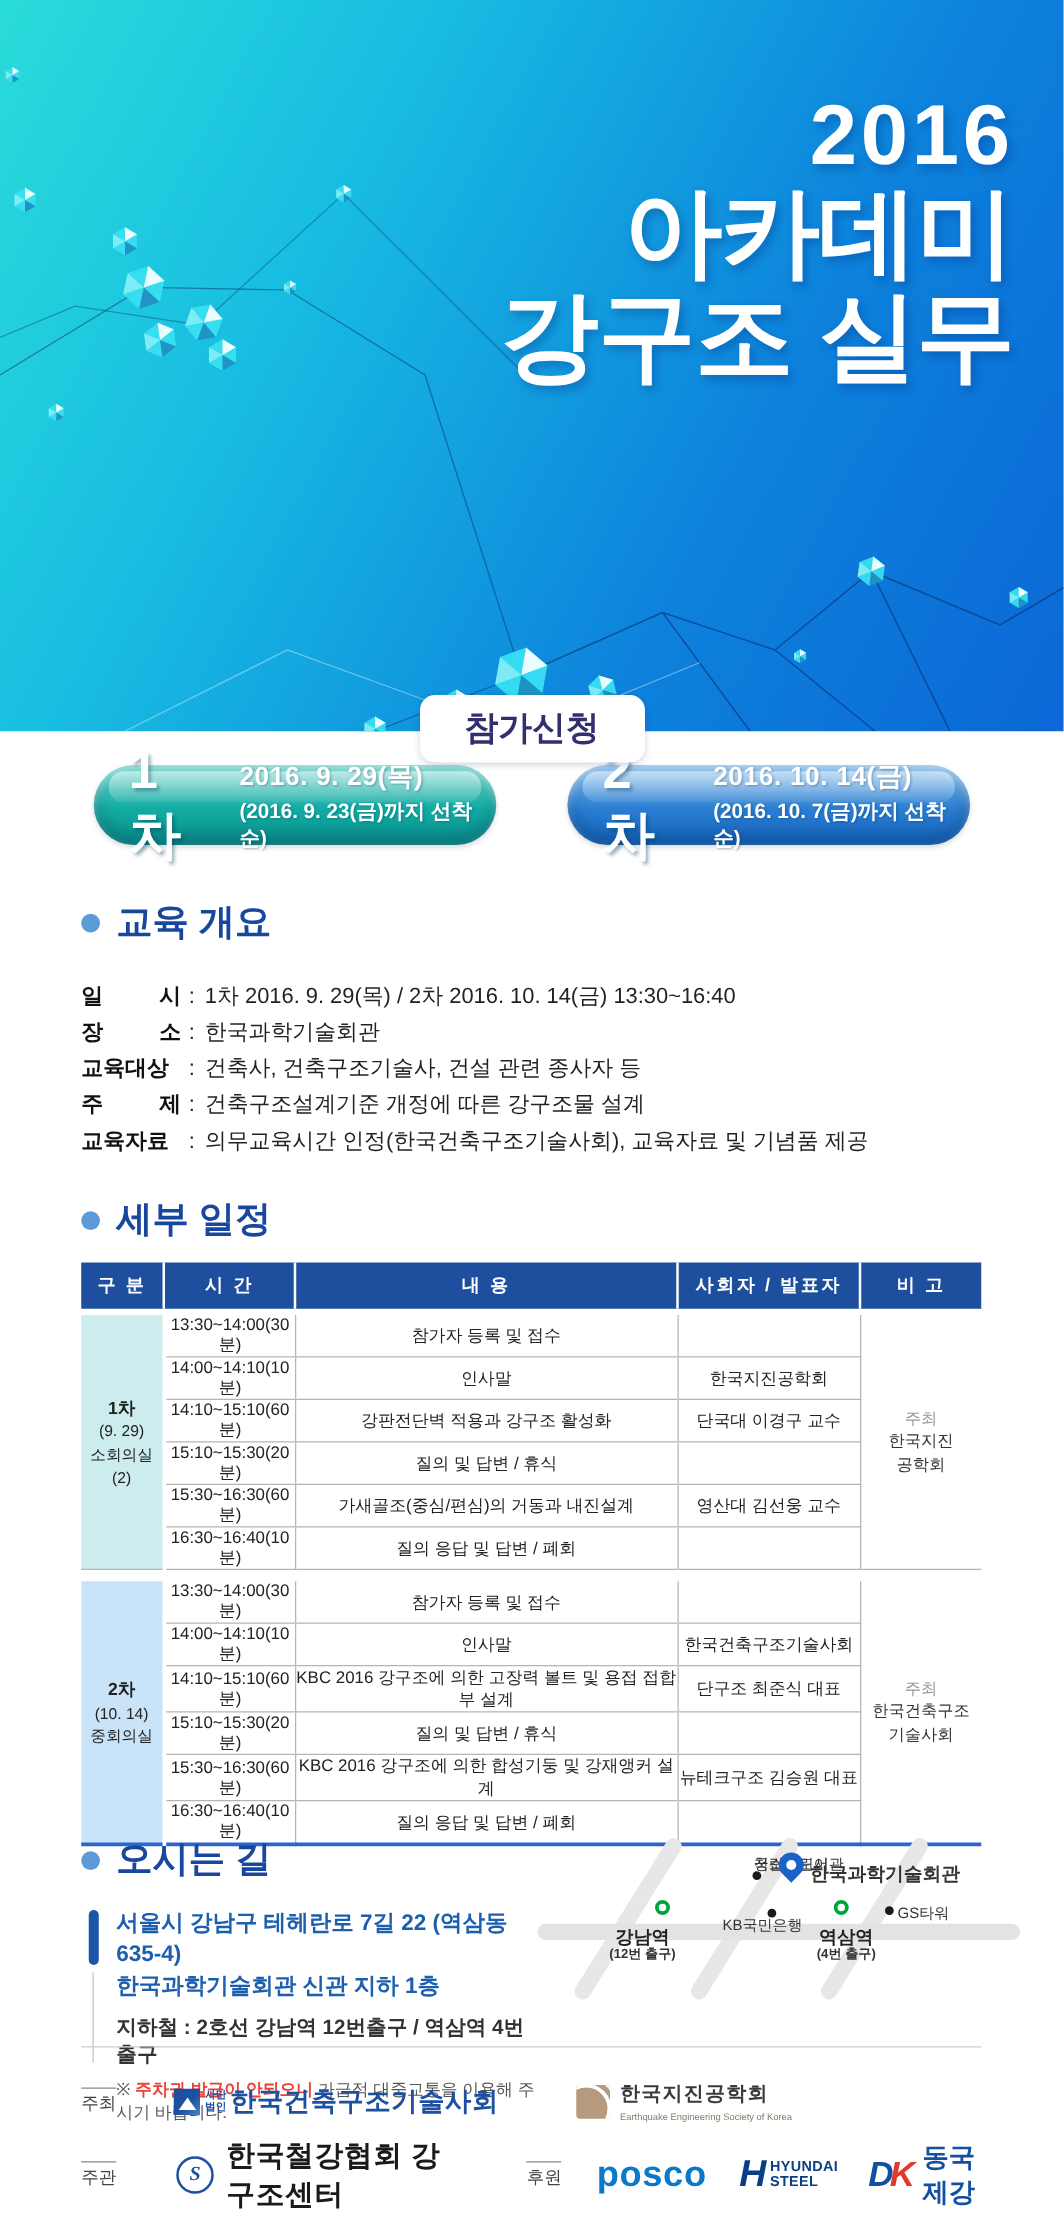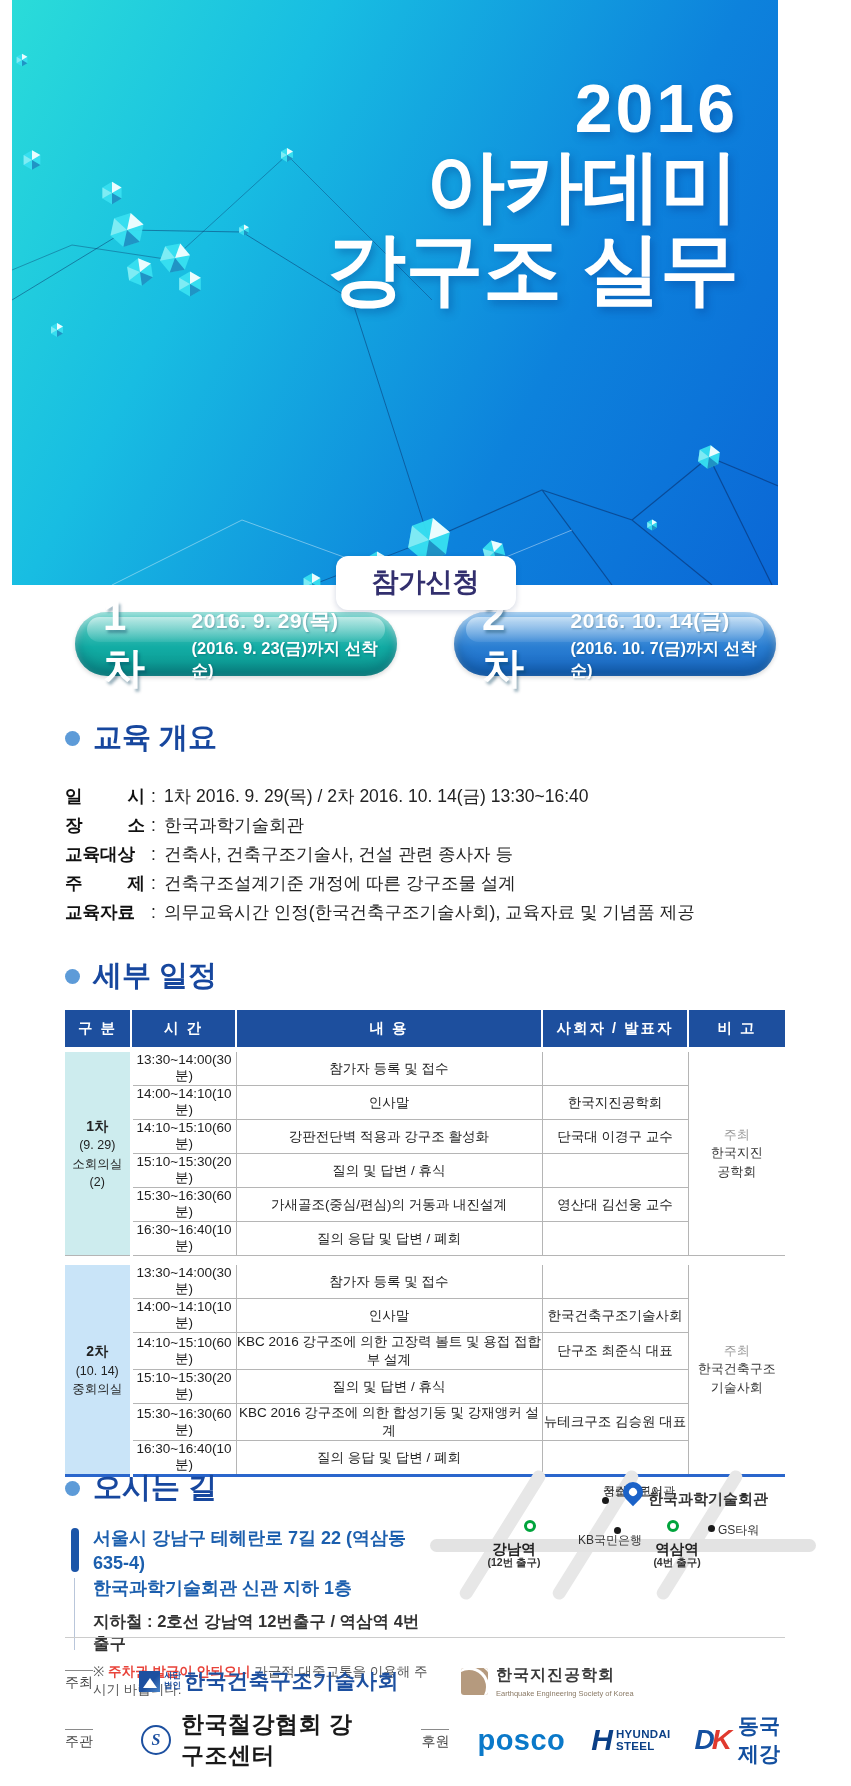--- a/index.html
+++ b/index.html
@@ -3,21 +3,21 @@
 <meta charset="utf-8">
 <style>
   * { margin:0; padding:0; box-sizing:border-box; }
   html,body { width:851px; }
   body {
     height:1786px; position:relative; overflow:hidden;
     background:#fff; font-family:"Liberation Sans", sans-serif; color:#222;
   }
 
   
-  .hero { position:absolute; left:12px; top:0; width:766px; height:585px;
+  .hero { position:absolute; left:0; top:0; width:851px; height:585px;
     background:linear-gradient(118deg,#2adcd9 0%, #18bde2 30%, #0d82dc 68%, #0b67d6 100%);
     overflow:hidden; }
   .hero svg.deco { position:absolute; left:0; top:0; }
   .hero-title { position:absolute; right:40px; top:72px; text-align:right; color:#fff;
     font-weight:bold; text-shadow:3px 4px 8px rgba(0,50,130,.35); }
   .hero-year { font-size:68px; line-height:1.08; letter-spacing:3px; }
   .hero-line { font-size:79px; line-height:1.05; letter-spacing:-1px; }
 
   .badge { position:absolute; top:556px; left:50%; transform:translateX(-50%);
     background:#fff; border-radius:12px; padding:8px 36px 10px;

